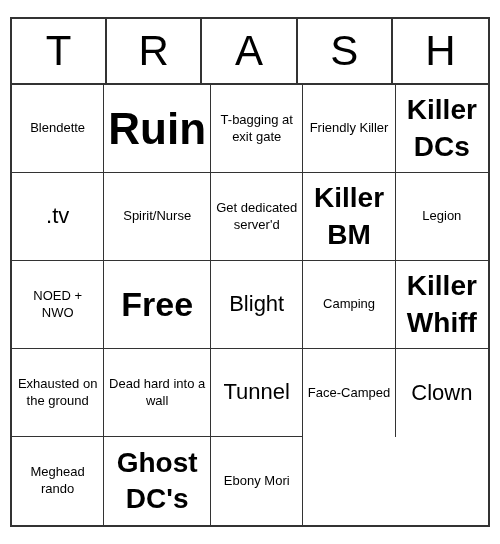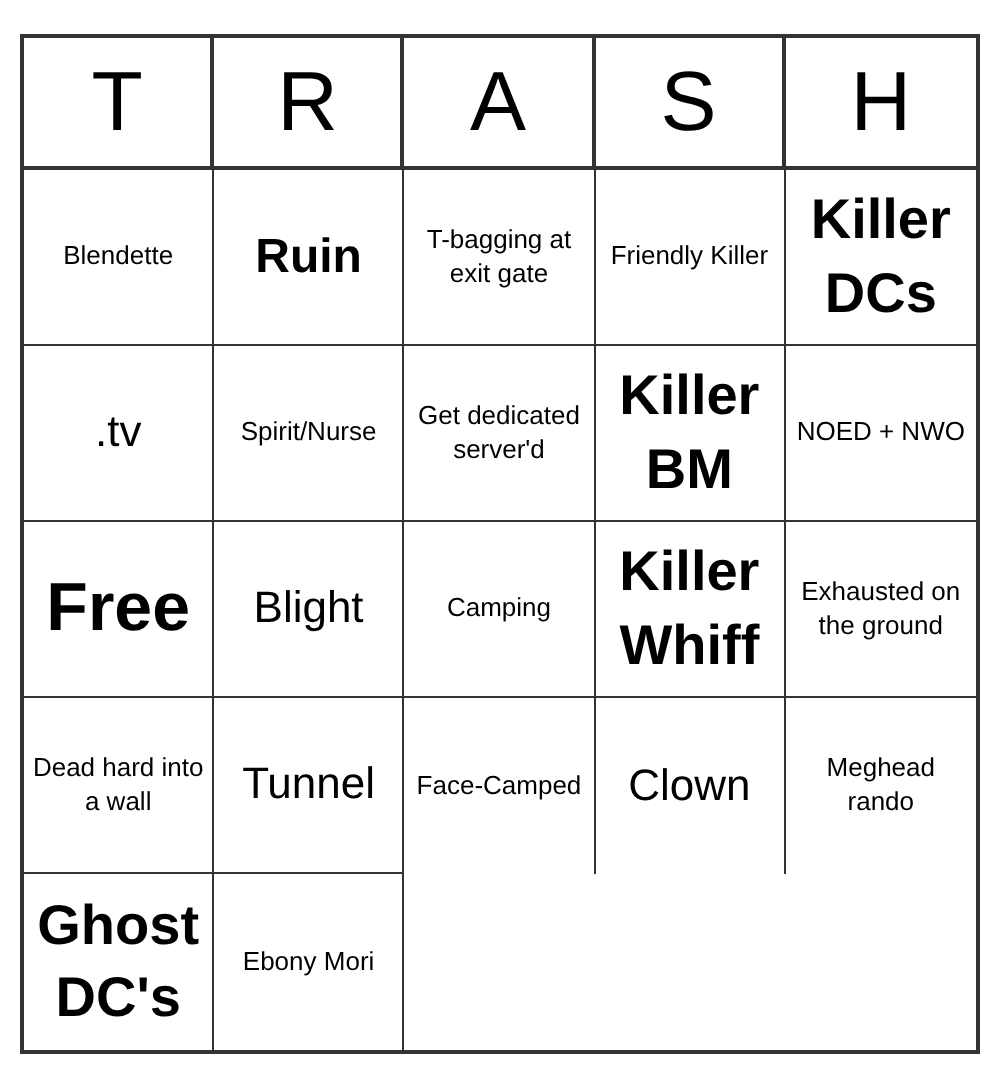--- a/index.html
+++ b/index.html
@@ -55,21 +55,21 @@
     }
     .cell-text {
       font-size: 13px;
       line-height: 1.3;
     }
     .cell-text.large {
       font-size: 28px;
       font-weight: bold;
     }
     .cell-text.xlarge {
-      font-size: 24px;
+      font-size: 44px;
       font-weight: bold;
     }
     .cell-text.medium-large {
       font-size: 22px;
       font-weight: normal;
     }
     .cell-text.free {
       font-size: 34px;
       font-weight: bold;
     }
@@ -107,20 +107,23 @@
       <div class="bingo-cell">
         <span class="cell-text">Spirit/Nurse</span>
       </div>
       <div class="bingo-cell">
         <span class="cell-text">Get dedicated server'd</span>
       </div>
       <div class="bingo-cell">
         <span class="cell-text large">Killer BM</span>
       </div>
       <div class="bingo-cell">
+        <span class="cell-text">Legion</span>
+      </div>
+      <div class="bingo-cell">
         <span class="cell-text">NOED + NWO</span>
       </div>
       <div class="bingo-cell">
         <span class="cell-text free">Free</span>
       </div>
       <div class="bingo-cell">
         <span class="cell-text medium-large">Blight</span>
       </div>
       <div class="bingo-cell">
         <span class="cell-text">Camping</span>

